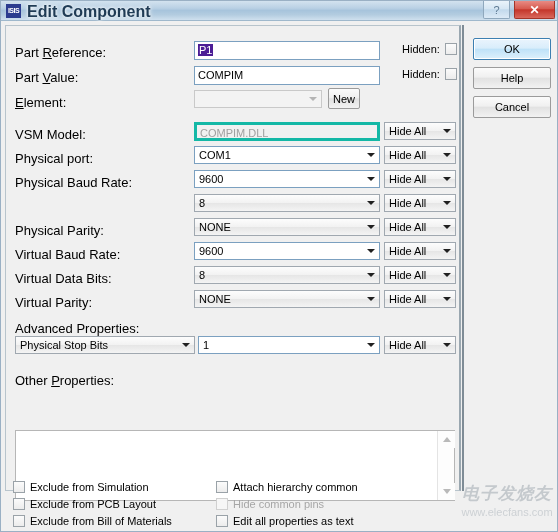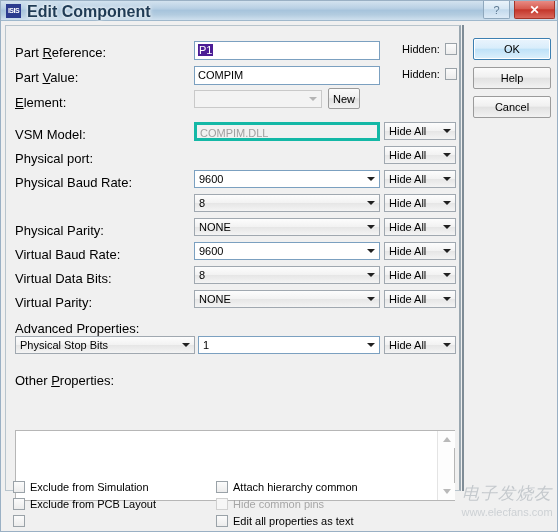--- a/index.html
+++ b/index.html
@@ -221,20 +221,21 @@
     width: 96px; height: 46px;
     opacity: 0.5;
     text-align: center;
     pointer-events: none;
   }
   .wm .cn {
     font-family: "Liberation Serif", serif;
     font-size: 17px; color: #9aa3ab;
     font-style: italic; letter-spacing: 1px;
     line-height: 22px;
+    font-weight: bold;
   }
   .wm .en {
     font-family: "Liberation Sans", sans-serif;
     font-size: 11px; color: #aab2b9; letter-spacing: 0px;
     line-height: 14px;
   }
 </style>
 </head>
 <body>
 
@@ -295,20 +296,26 @@
       <span>COMPIM.DLL</span>
     </div>
     <div class="combo" style="left:378px; top:96px; width:72px;">
       <span class="cval">Hide All</span>
       <span class="arrowbox">
           <span class="arrow-dn"></span>
         </span>
     </div>
 
     <div class="lbl" style="left:9px; top:126px;">Physical port:</div>
+    <div class="combo white" style="left:188px; top:120px; width:186px;">
+      <span class="cval">COM1</span>
+      <span class="arrowbox">
+          <span class="arrow-dn"></span>
+        </span>
+    </div>
     <div class="combo" style="left:378px; top:120px; width:72px;">
       <span class="cval">Hide All</span>
       <span class="arrowbox">
           <span class="arrow-dn"></span>
         </span>
     </div>
 
     <div class="lbl" style="left:9px; top:150px;">Physical Baud Rate:</div>
     <div class="combo white" style="left:188px; top:144px; width:186px;">
       <span class="cval">9600</span>
@@ -446,20 +453,21 @@
     <div class="cb" style="left:8px; top:8px;">
       <span class="cbbox"></span>
       <span class="cblabel">Exclude from Simulation</span>
     </div>
     <div class="cb" style="left:8px; top:25px;">
       <span class="cbbox"></span>
       <span class="cblabel">Exclude from PCB Layout</span>
     </div>
     <div class="cb" style="left:8px; top:42px;">
       <span class="cbbox"></span>
+      <span class="cblabel">Exclude from Bill of Materials</span>
     </div>
 
     <div class="cb" style="left:211px; top:8px;">
       <span class="cbbox"></span>
       <span class="cblabel">Attach hierarchy common</span>
     </div>
     <div class="cb dim" style="left:211px; top:25px;">
       <span class="cbbox"></span>
       <span class="cblabel">Hide common pins</span>
     </div>

